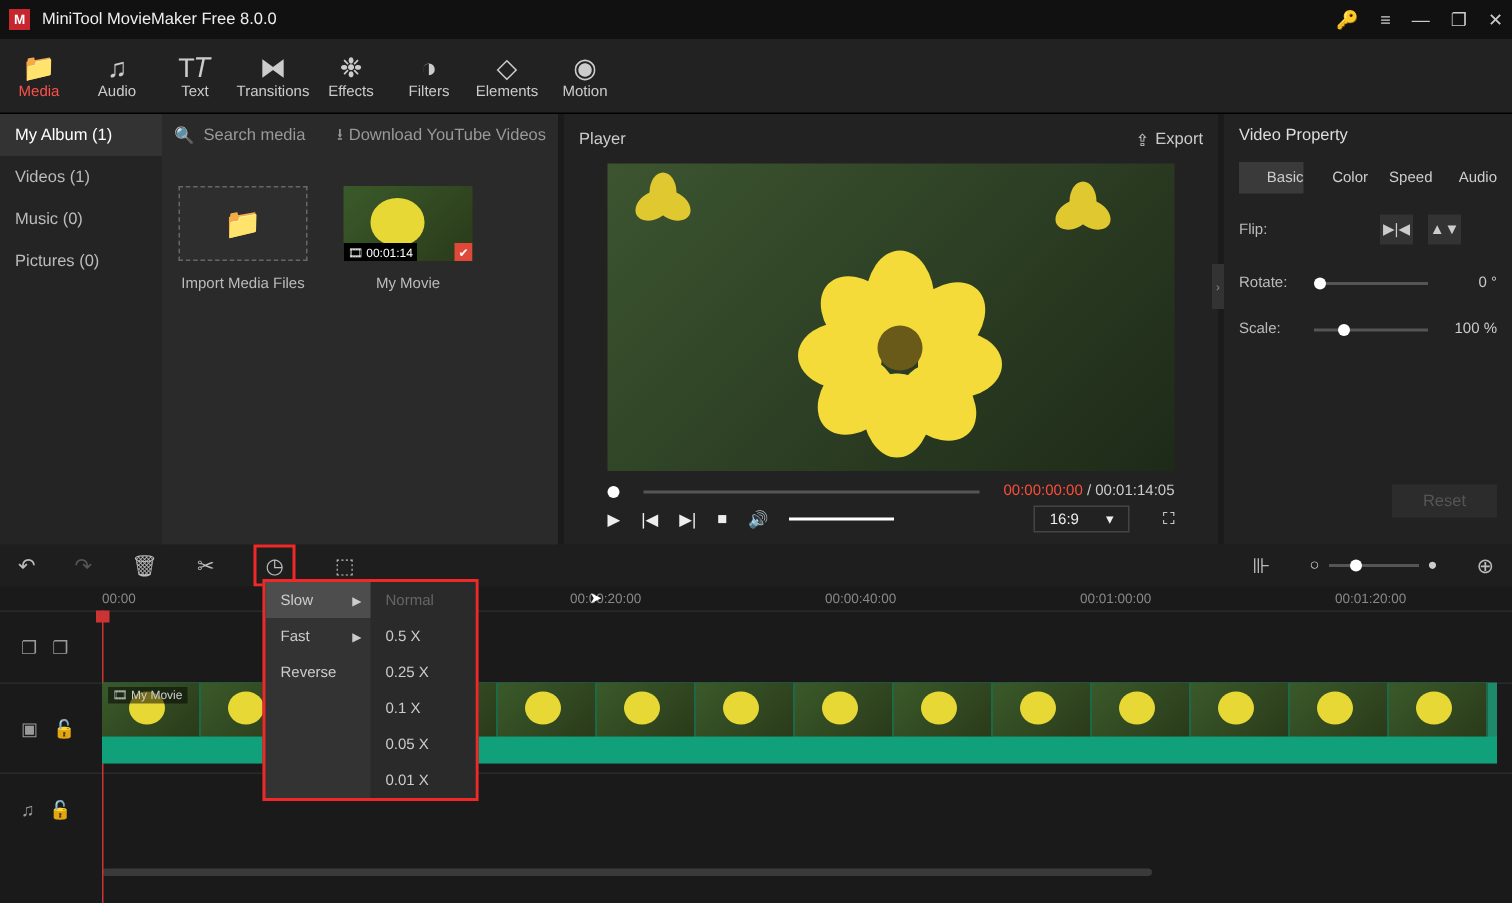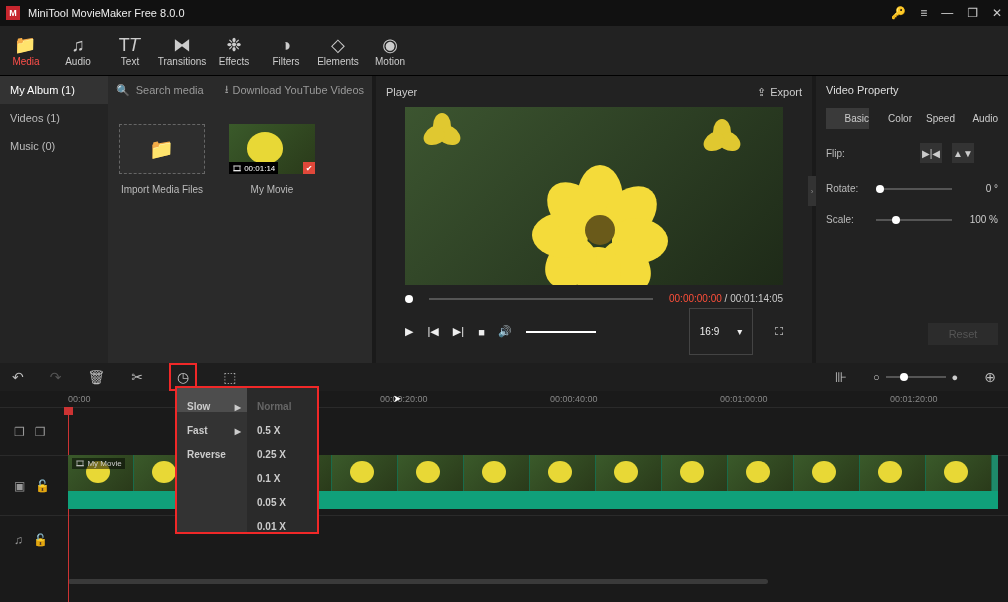--- a/index.html
+++ b/index.html
@@ -56,21 +56,21 @@
 .smflower { position: absolute; }
 .smflower .sp { position: absolute; width: 18px; height: 22px; background: #e0c830; border-radius: 50% 50% 48% 48% / 60% 60% 40% 40%; }
 .sf1 { left: 20px; top: 10px; }
 .sf2 { left: 300px; top: 16px; }
 .seekbar { width: 378px; margin: 8px auto 0; display: flex; align-items: center; gap: 12px; }
 .seekdot { width: 8px; height: 8px; background: #fff; border-radius: 50%; }
 .seektrack { flex: 1; height: 2px; background: #555; margin: 0 4px; }
 .seektime { font-size: 10px; }
 .seektime .cur { color: #ff4f3a; }
 .controls { width: 378px; margin: 4px auto 0; display: flex; align-items: center; gap: 14px; color: #eee; }
-.controls .aspect { margin-left: auto; border: 1px solid #444; padding: 17px 10px; font-size: 10px; display: flex; align-items: flex-end; gap: 18px; }
+.controls .aspect { margin-left: auto; border: 1px solid #444; padding: 2px 10px; font-size: 10px; display: flex; align-items: flex-end; gap: 18px; }
 .controls .fs { margin-left: 8px; }
 
 
 .props { width: 192px; background: #222; padding: 8px 10px; }
 .props h4 { font-size: 11px; font-weight: normal; color: #ddd; margin-bottom: 12px; }
 .ptabs { display: flex; margin-bottom: 14px; font-size: 10px; }
 .ptabs div { flex: 1; text-align: right; padding: 5px 0; cursor: pointer; }
 .ptabs div.active { background: #3a3a3a; }
 .prow { display: flex; align-items: center; margin-bottom: 20px; font-size: 10px; }
 .prow label { width: 42px; color: #bbb; }
@@ -104,21 +104,21 @@
 .cthumb { width: 66px; height: 36px; background: linear-gradient(135deg, #3a5a2a 0%, #2a3a1a 100%); position: relative; overflow: hidden; border-right: 1px solid #1a6a4a; }
 .cthumb .cf { position: absolute; left: 18px; top: 6px; width: 24px; height: 22px; background: #e8d836; border-radius: 50%; }
 .clipbar { height: 18px; background: #10a07a; }
 .playhead { position: absolute; left: 68px; top: 0; width: 1px; height: 210px; background: #cc3333; }
 .playhead::before { content: ''; position: absolute; left: -4px; top: 0; width: 9px; height: 8px; background: #cc3333; }
 
 
 .ctxwrap { position: absolute; left: 175px; top: 386px; border: 2px solid #f02828; background: #333; display: flex; min-height: 145px; }
 .ctxcol1 { width: 70px; }
 .ctxcol2 { width: 70px; background: #2a2a2a; }
-.ctxitem { height: 24px; display: flex; align-items: flex-end; padding-left: 10px; font-size: 10px; color: #ccc; cursor: pointer; position: relative; font-weight: bold; }
+.ctxitem { height: 24px; display: flex; align-items: center; padding-left: 10px; font-size: 10px; color: #ccc; cursor: pointer; position: relative; }
 .ctxitem.hover { background: #4d4d4d; }
 .ctxitem .arrow { position: absolute; right: 6px; font-size: 8px; }
 .ctxitem.disabled { color: #666; }
 .cursor-arrow { position: absolute; left: 216px; top: 5px; font-size: 10px; color: #fff; pointer-events: none; }
 
 .hscroll { height: 8px; background: #1a1a1a; display: flex; align-items: center; padding-left: 68px; }
 .hscroll-thumb { height: 5px; width: 700px; background: #3a3a3a; border-radius: 3px; }
 </style>
 </head>
 <body>
@@ -170,20 +170,21 @@
     </div>
 </div>
 
 <div class="main">
 
   <div class="left">
     <div class="sidebar">
       <div class="item active">My Album (1)</div>
       <div class="item">Videos (1)</div>
       <div class="item">Music (0)</div>
+      <div class="item">Pictures (0)</div>
     </div>
     <div class="mediapanel">
       <div class="mediabar">
         <span>🔍</span>
         <span>Search media</span>
         <span class="dl">
             <span>⭳</span>
             <span>Download YouTube Videos</span>
           </span>
       </div>

